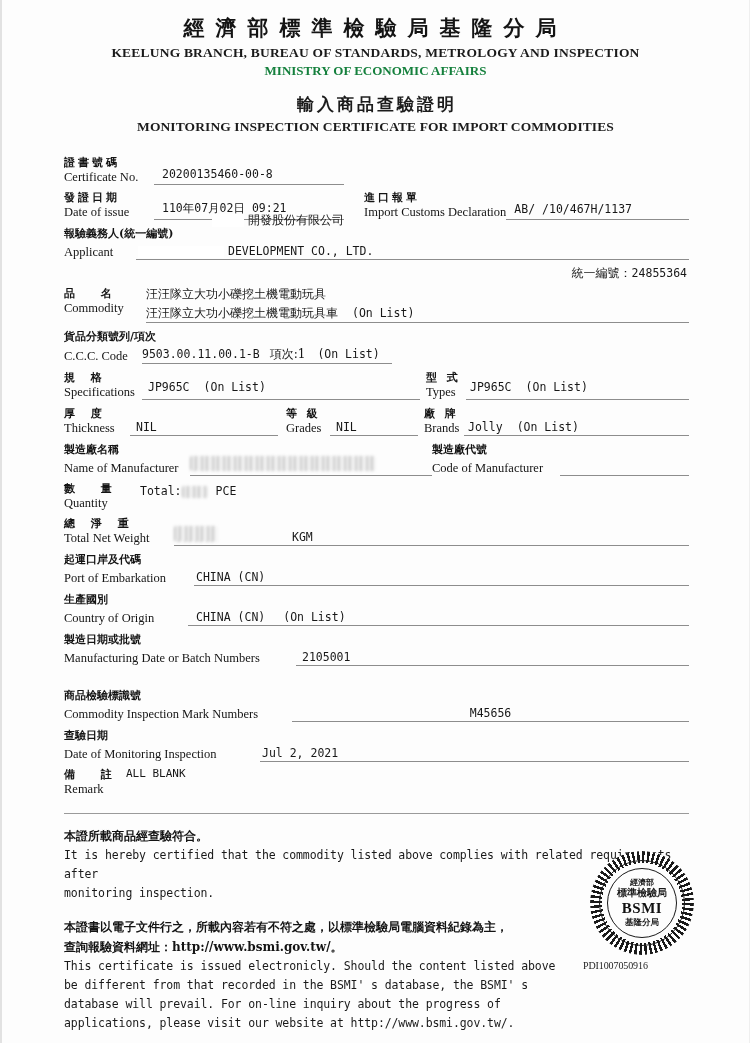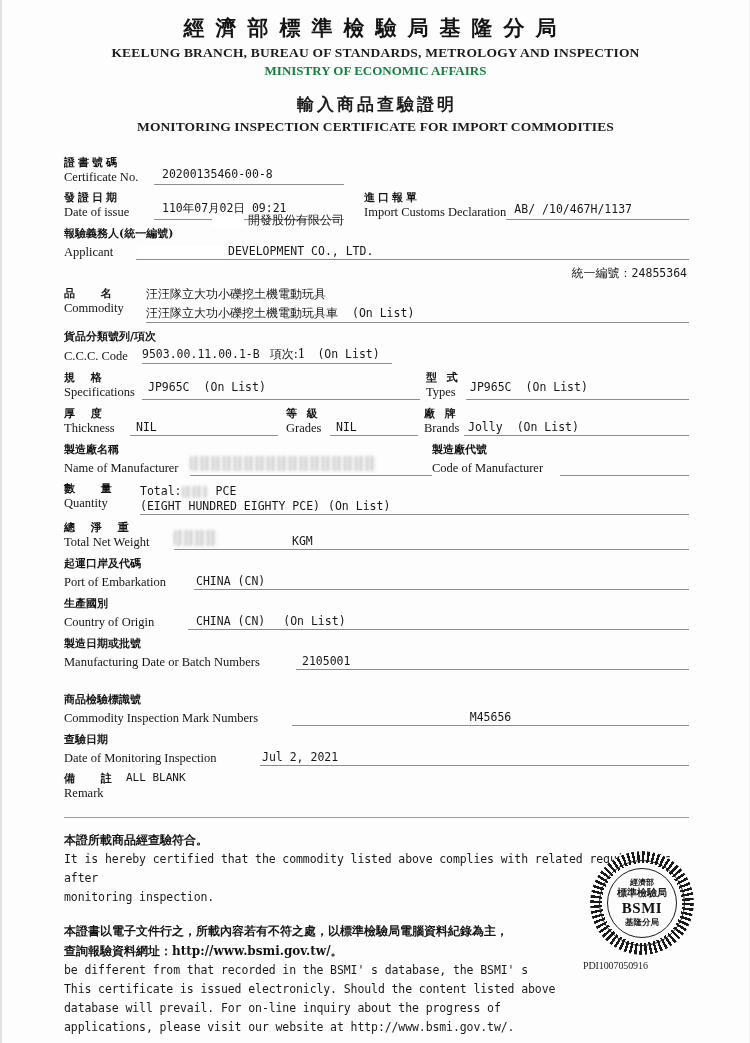--- a/index.html
+++ b/index.html
@@ -375,24 +375,20 @@
       <div style="display:flex;">
         <div class="labelbox" style="width:76px;">
           <div class="lbl-cn spread2">數    量</div>
           <div class="lbl-en">Quantity</div>
         </div>
         <div style="flex:1 1 auto;">
           <div style="height:15px;">
             <span class="val">Total:</span><span class="blur" style="width:26px; height:12px;"></span>
             <span class="val" style="padding-left:4px;">PCE</span>
           </div>
-          <div style="border-bottom:1px solid #8d8d8d;">
-            <span class="val">(EIGHT HUNDRED EIGHTY PCE)</span>
-            <span class="val" style="padding-left:4px;">(On List)</span>
-          </div>
         </div>
       </div>
     </div>
 
     <div class="row" style="margin-top:5px;">
       <div style="display:flex; align-items:flex-end;">
         <div class="labelbox" style="width:110px;">
           <div class="lbl-cn spread3">總  淨  重</div>
           <div class="lbl-en">Total Net Weight</div>
         </div>
@@ -480,22 +476,22 @@
 
   <div class="divider"></div>
 
   <div class="certtext">
     <div class="ct-cn">本證所載商品經查驗符合。</div>
     <div class="ct-en">It is hereby certified that the commodity listed above complies with related requirements after</div>
     <div class="ct-en">monitoring inspection.</div>
     <div class="gap"></div>
     <div class="ct-cn">本證書以電子文件行之，所載內容若有不符之處，以標準檢驗局電腦資料紀錄為主，</div>
     <div class="ct-cn">查詢報驗資料網址：http://www.bsmi.gov.tw/。</div>
+    <div class="ct-en">This certificate is issued electronicly.  Should the content listed above</div>
     <div class="ct-en">be different from that recorded in the BSMI' s database, the BSMI' s</div>
-    <div class="ct-en">This certificate is issued electronicly.  Should the content listed above</div>
     <div class="ct-en">database will prevail.  For on-line inquiry about the progress of</div>
     <div class="ct-en">applications, please visit our website at http://www.bsmi.gov.tw/.</div>
   </div>
 
   <div class="seal-wrap">
     <div class="seal">
       <div class="ring-outer"></div>
       <div class="ring-mid"></div>
       <div class="ring-in">
         <div class="seal-cn1">經濟部</div>

